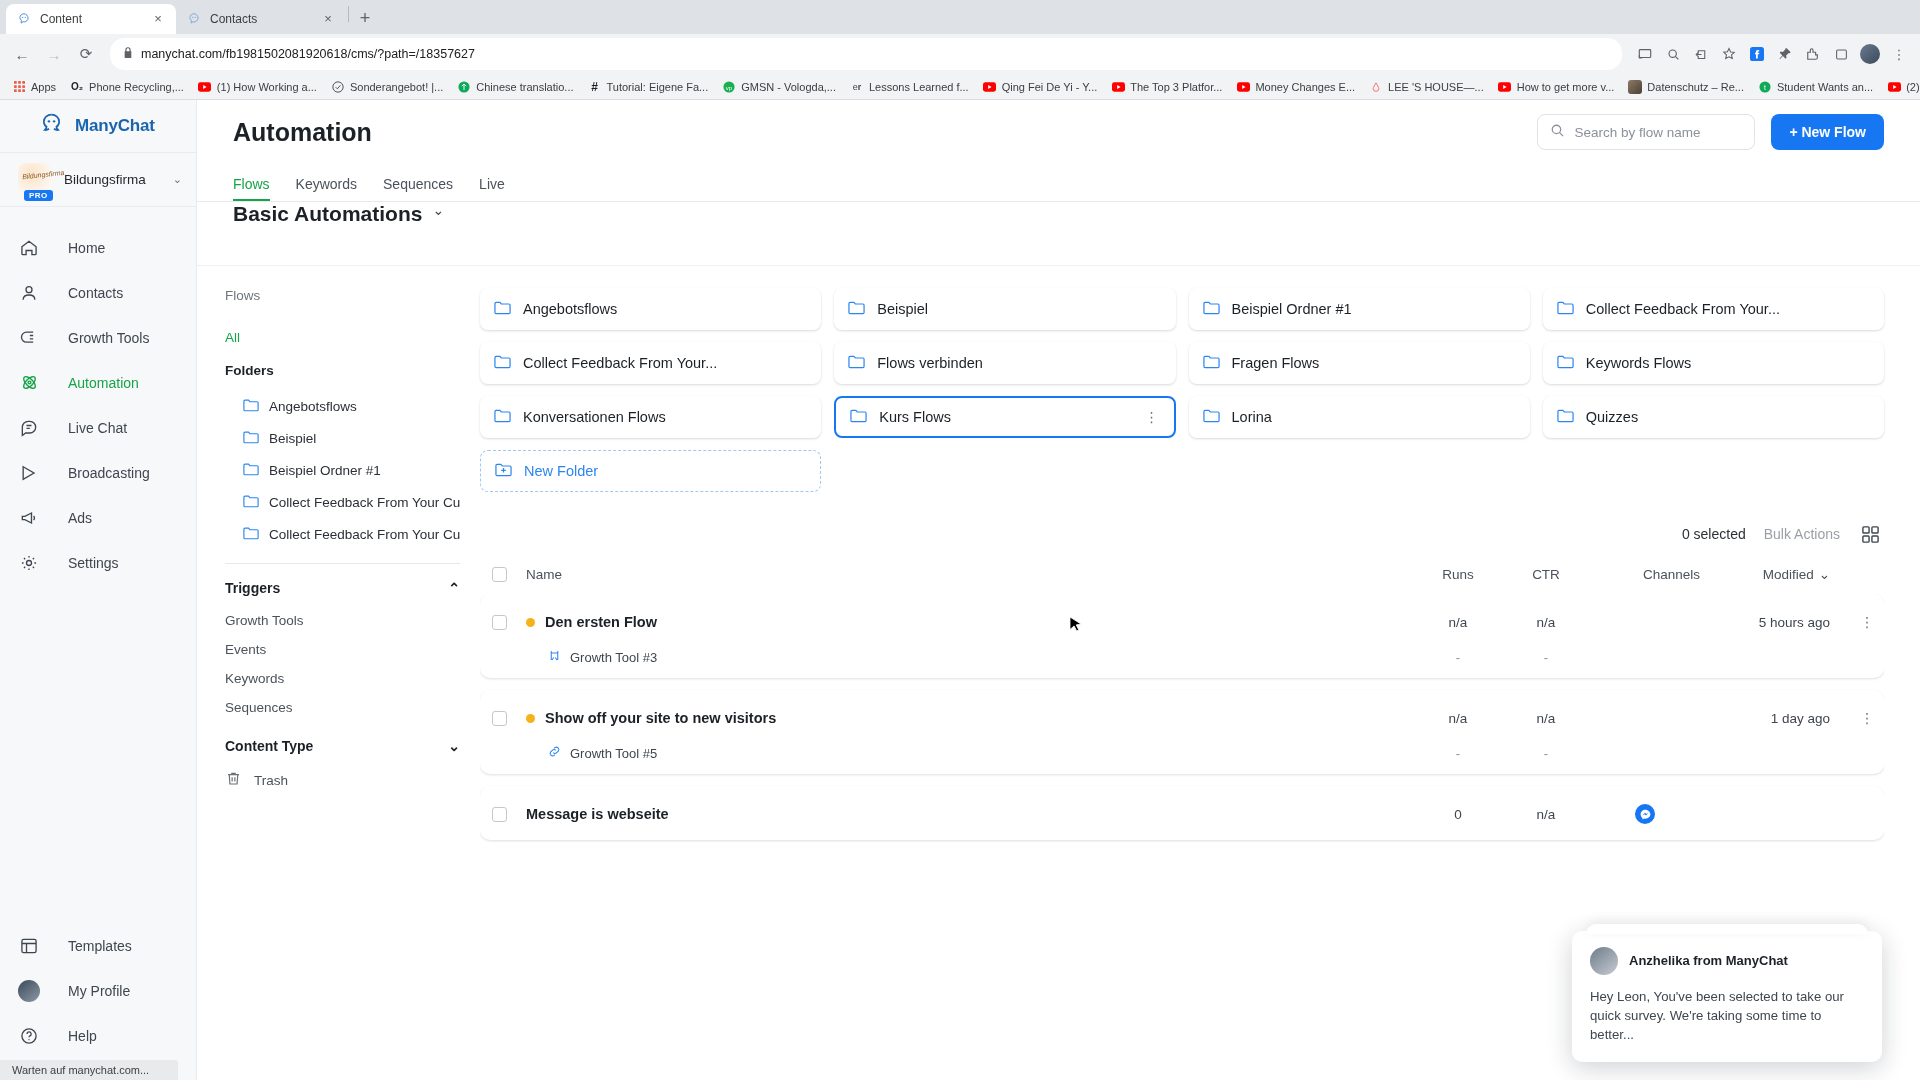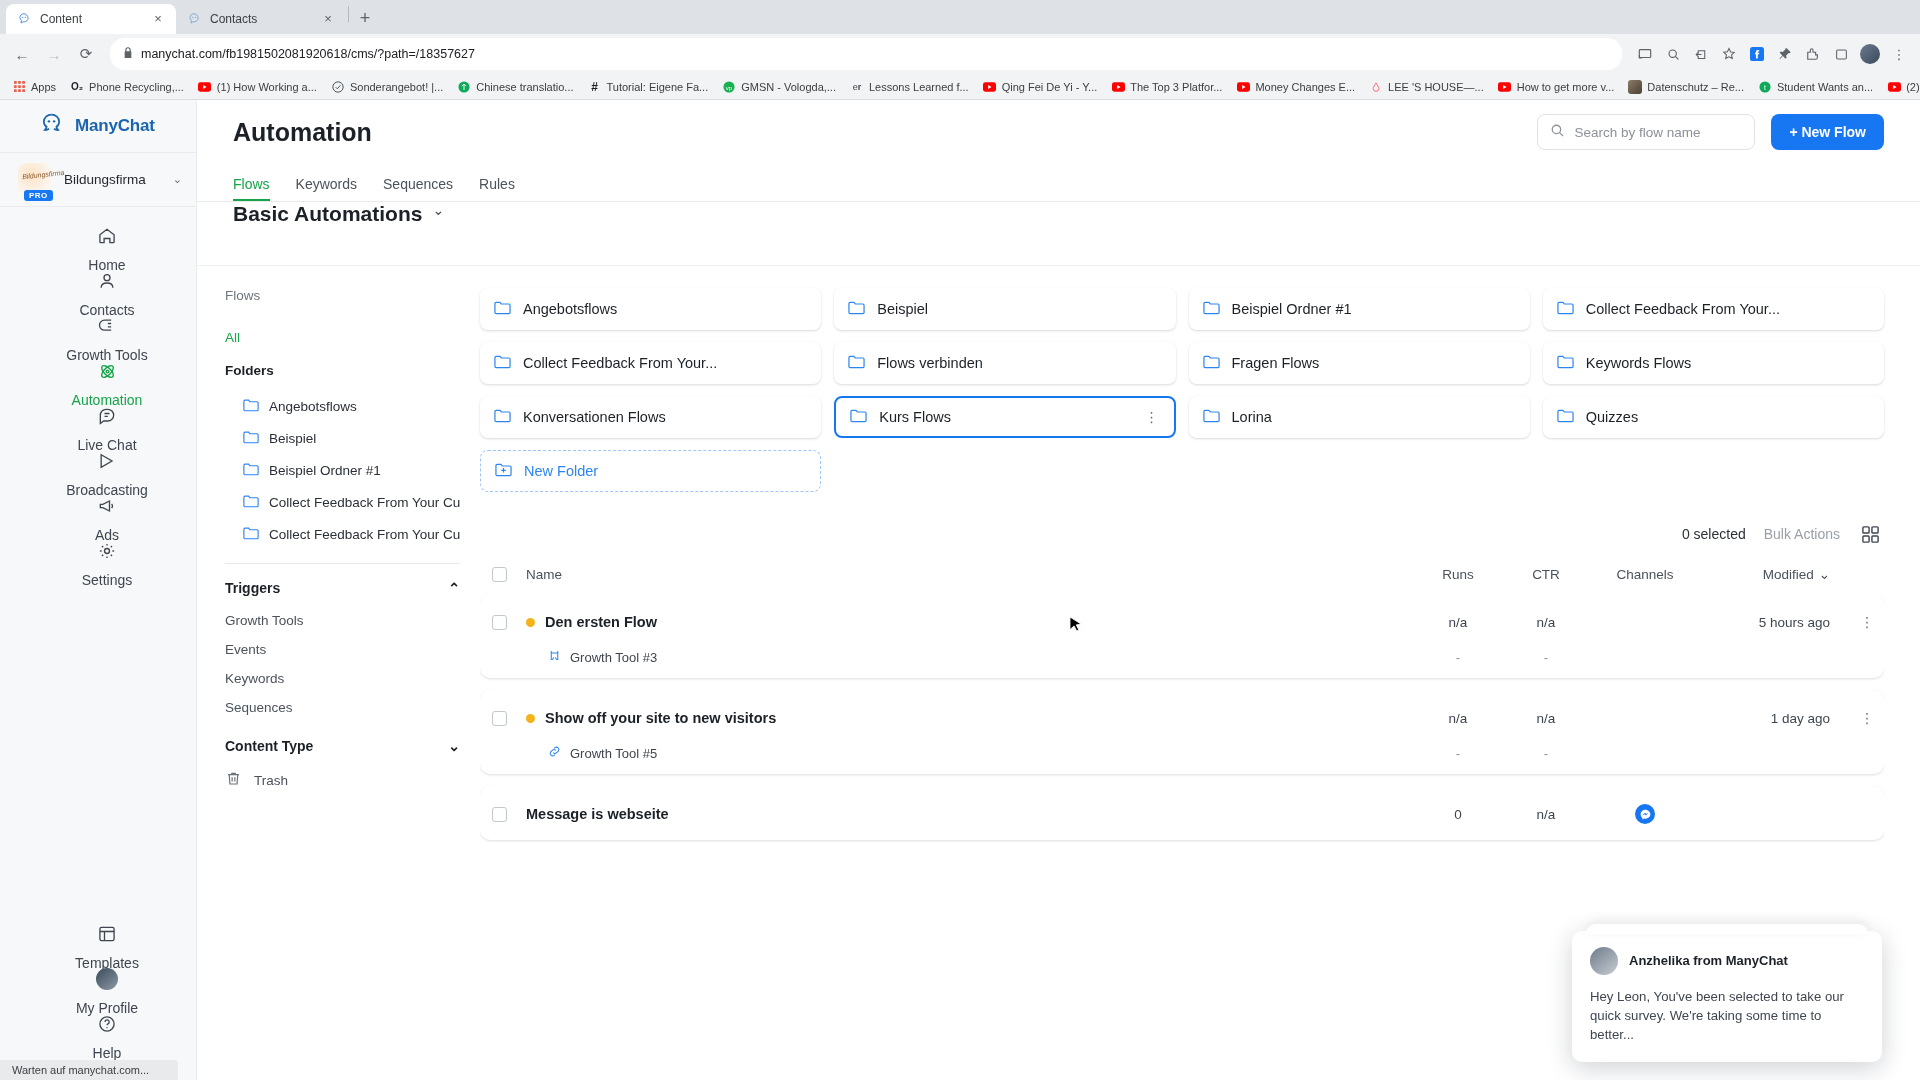--- a/index.html
+++ b/index.html
@@ -66,21 +66,21 @@
   .brand { height: 52px; display:flex; align-items:center; gap:10px; padding-left: 38px; }
   .brand-name { font-size: 17px; font-weight: 700; color: #1a65ad; letter-spacing:-0.2px;}
   .acct { height: 55px; display:flex; align-items:center; gap:12px; padding: 0 14px 0 18px; border-top:1px solid #e9ebee; border-bottom:1px solid #e9ebee;}
   .acct-ava { width: 34px; height:34px; border-radius: 8px; background: radial-gradient(circle at 40% 35%, #fde3c6, #fbf7f2 70%); position:relative; flex:0 0 34px; }
   .acct-ava .scribble { position:absolute; top:8px; left:4px; font-size:7px; color:#8a5a2b; font-style:italic; transform: rotate(-6deg);}
   .pro { position:absolute; bottom:-4px; left:6px; background:#1877f2; color:#fff; font-size:8px; font-weight:700; padding:1px 5px; border-radius:3px; letter-spacing:.4px;}
   .acct-name { font-size:13.5px; color:#25292e; flex:1; white-space:nowrap; overflow:hidden;}
   .acct-chev { color:#6b7177; font-size:11px; }
 
   .navlist { padding-top: 18px; }
-  .navitem { height: 45px; display:flex; align-items:center; gap:10px; padding-left: 18px; color:#3f4650; font-size:14px;flex-direction:column; }
+  .navitem { height: 45px; display:flex; align-items:center; gap:28px; padding-left: 18px; color:#3f4650; font-size:14px; }
   .navitem .nicon { width:22px; height:22px; flex:0 0 22px; display:flex; align-items:center; justify-content:center;}
   .navitem.active { color: #17a34a; }
   .navitem.active .nicon svg { stroke: #17a34a; }
   .navbottom { margin-top:auto; padding-bottom: 22px; }
   .avatar-photo { width:22px;height:22px;border-radius:50%; background: linear-gradient(140deg,#3a4a5a,#8d99a6); flex:0 0 22px;}
 
   
   .content { flex:1; display:flex; flex-direction:column; background:#fff; min-width:0;}
   .page-head { height: 64px; display:flex; align-items:center; padding: 0 36px; gap: 16px; background:#fff;}
   .page-title { font-size: 25px; font-weight: 700; color:#1c2127; flex:1; }
@@ -134,21 +134,21 @@
   .listbar { display:flex; align-items:center; justify-content:flex-end; gap: 18px; margin-top: 30px; padding-right: 2px;}
   .sel-count { font-size: 14px; color:#2b3037;}
   .bulk { font-size: 14px; color:#9aa0a7;}
   .gridview { width:24px;height:24px; color:#3f4650; display:flex; align-items:center; justify-content:center;}
 
   .tablehead { display:flex; align-items:center; height: 40px; font-size: 13.5px; color:#4b525b; padding-left: 12px; margin-top: 8px;}
   .th-check { width:34px; flex:0 0 34px; display:flex; align-items:center;}
   .th-name { flex:1; }
   .th-runs { width:88px; flex:0 0 88px; text-align:center;}
   .th-ctr { width:88px; flex:0 0 88px; text-align:center;}
-  .th-ch { width:110px; flex:0 0 110px; text-align:center;}
+  .th-ch { width:110px; flex:0 0 110px; text-align:right;}
   .th-mod { width:150px; flex:0 0 150px; text-align:right; padding-right: 20px; display:flex; align-items:center; justify-content:flex-end; gap:5px;}
   .th-kebab { width:34px; flex:0 0 34px;}
 
   .cb { width:15px; height:15px; border:1.5px solid #c3c8ce; border-radius:3px; background:#fff;}
 
   .flowlist { flex:1; overflow:hidden; }
   .flowcard { background:#fff; border-radius:10px; box-shadow: 0 1px 3px rgba(16,24,40,.09), 0 1px 2px rgba(16,24,40,.05); margin-bottom: 12px; padding: 8px 0 6px 0;}
   .frow { display:flex; align-items:center; min-height: 40px; padding-left:12px;}
   .frow .fc-check { width:34px; flex:0 0 34px; display:flex; align-items:center;}
   .frow .fc-name { flex:1; display:flex; align-items:center; gap:10px; font-size:14.5px; font-weight:600; color:#1c2127;}
@@ -555,21 +555,21 @@
               </svg></span>
           <span>Search by flow name</span>
         </div>
         <div class="newflow">+ New Flow</div>
       </div>
 
       <div class="tabsrow">
         <div class="ntab active">Flows</div>
         <div class="ntab">Keywords</div>
         <div class="ntab">Sequences</div>
-        <div class="ntab">Rules</div>
+        <div class="ntab">Live</div>
       </div>
 
       <div class="subhead">
         <span class="subhead-title">Basic Automations</span>
         <span class="subhead-chev">⌄</span>
       </div>
 
       <div class="body2">
 
         <div class="filters">

